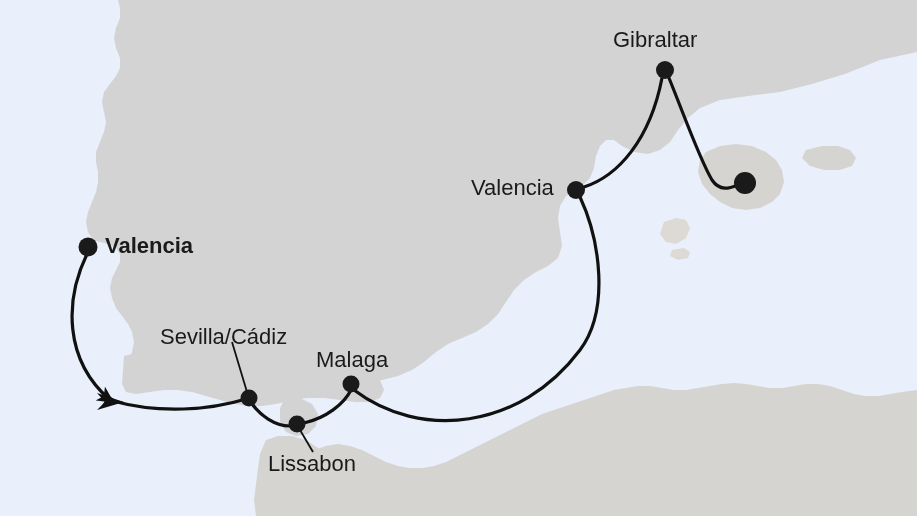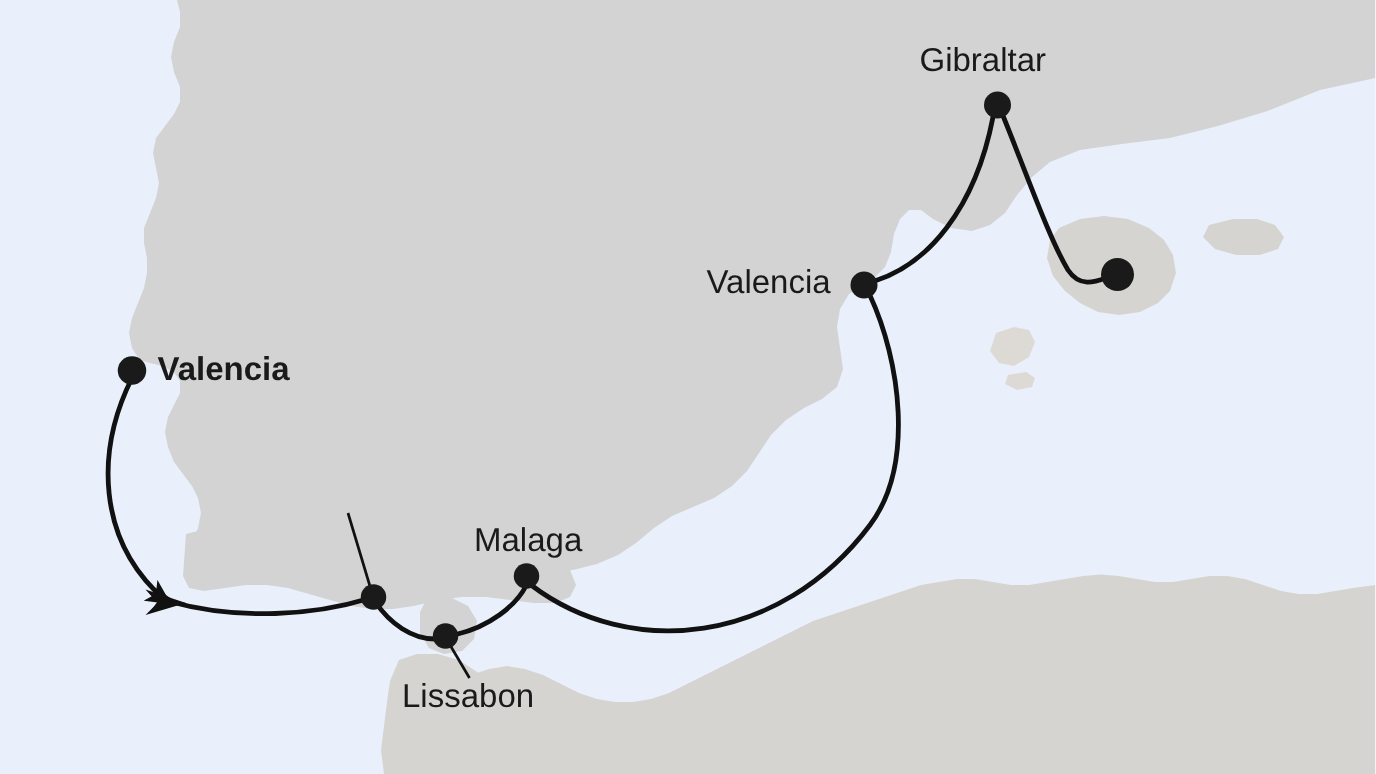--- a/index.html
+++ b/index.html
@@ -169,20 +169,21 @@
     <circle cx="249" cy="398" r="8.5" fill="#1a1a1a"></circle>
     <circle cx="297" cy="424" r="8.5" fill="#1a1a1a"></circle>
     <circle cx="351" cy="384" r="8.5" fill="#1a1a1a"></circle>
     <circle cx="576" cy="190" r="9" fill="#1a1a1a"></circle>
     <circle cx="665" cy="70" r="9" fill="#1a1a1a"></circle>
     <circle cx="745" cy="183" r="11" fill="#1a1a1a"></circle>
   </svg>
 
   <div class="port-label bold" style="left:105px; top:235px;">Valencia</div>
 
+  <div class="port-label regular" style="left:160px; top:326px;">Sevilla/Cádiz</div>
 
   <div class="port-label regular" style="left:268px; top:453px;">Lissabon</div>
 
   <div class="port-label regular" style="left:316px; top:349px;text-align:right;">Malaga</div>
 
   <div class="port-label regular" style="left:471px; top:177px;">Valencia</div>
 
   <div class="port-label regular" style="left:613px; top:29px;">Gibraltar</div>
 
 

